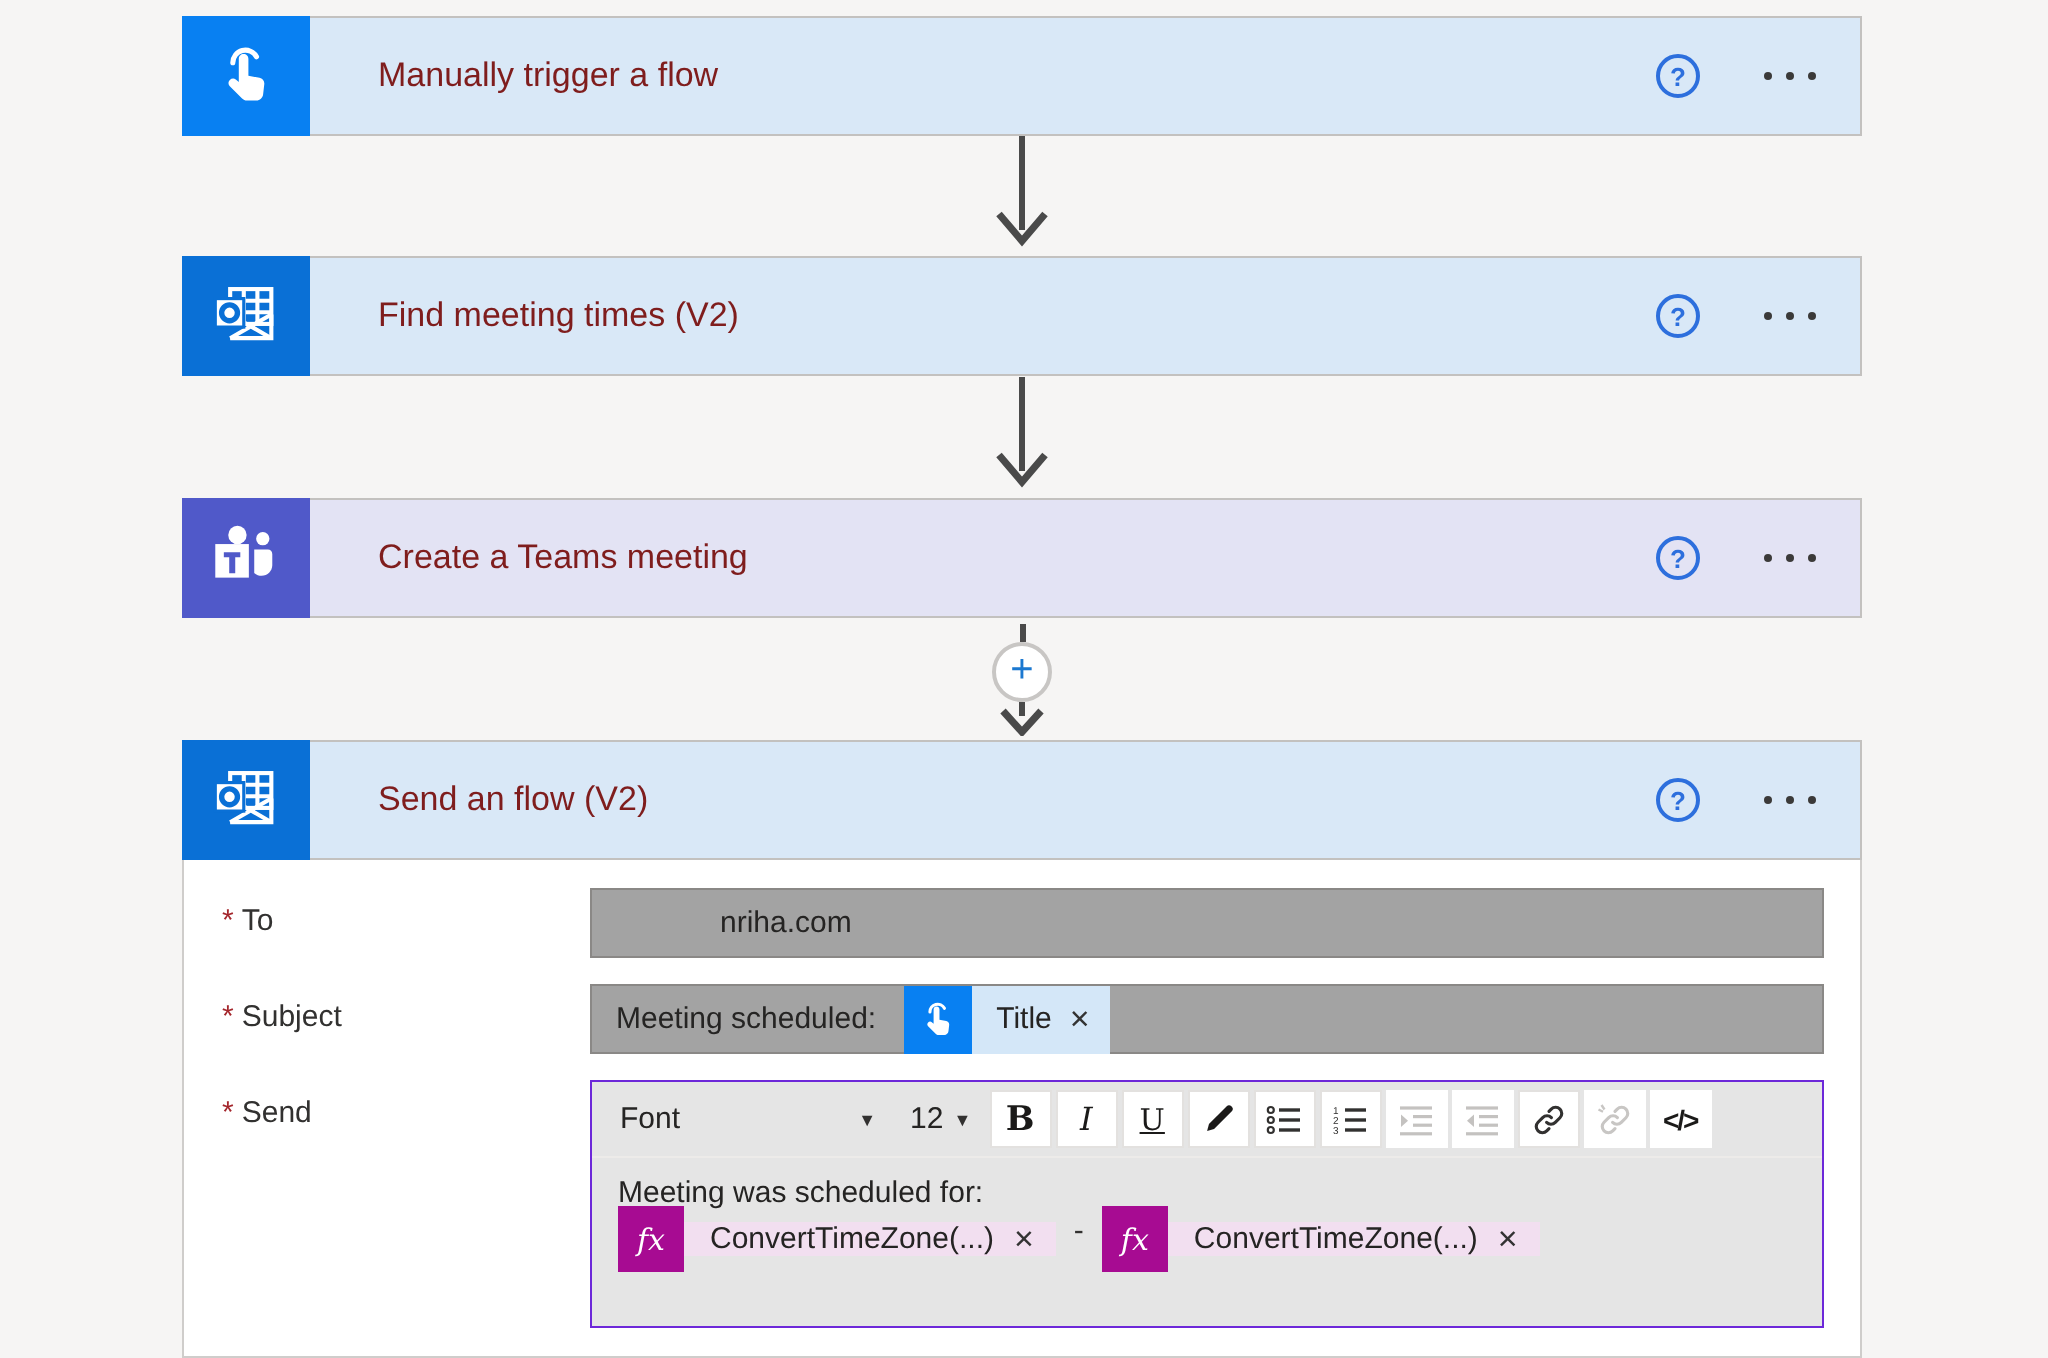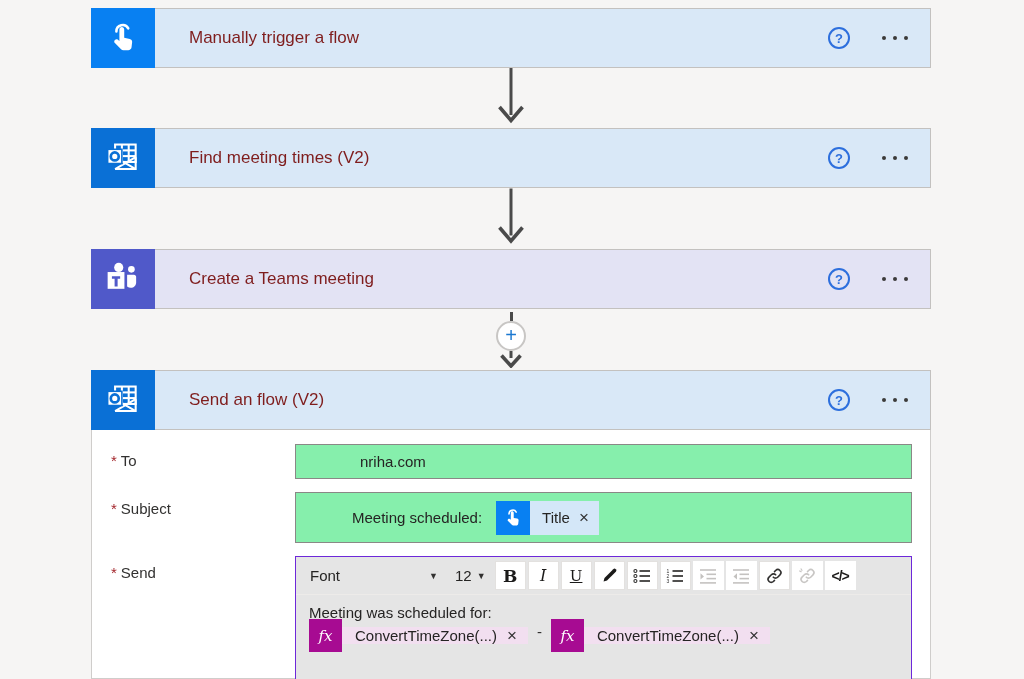--- a/index.html
+++ b/index.html
@@ -49,26 +49,26 @@
   
   .card-body {
     background:#fff; border:1px solid #cfcdcb; border-top:none;
     height:249px; padding-top:14px;
   }
   .form-row { display:flex; margin-bottom:13px; }
   .form-label { width:203px; flex:0 0 203px; padding:8px 0 0 19px; font-size:15px; color:#323130; }
   .req { color:#a4262c; margin-right:4px; }
   .form-field { width:617px; }
   .text-input {
-    width:617px; border:1px solid #8a8886; background:#86efac;
+    width:617px; border:1px solid #8a8886; background:#a3a3a3;
     display:flex; align-items:center; font-size:15px; cursor:text;
   }
   .to-input { height:35px; }
   .to-input span { padding-left:64px; }
-  .subject-input { height:51px;padding-left:44px; }
+  .subject-input { height:35px; }
   .subject-prefix { margin-left:12px; }
 
   .chip-blue {
     display:inline-flex; align-items:center; height:34px; background:#d4e7f8;
     margin-left:14px; cursor:pointer;
   }
   .chip-blue .chip-icon {
     width:34px; height:34px; background:#0880f2;
     display:flex; align-items:center; justify-content:center;
   }

